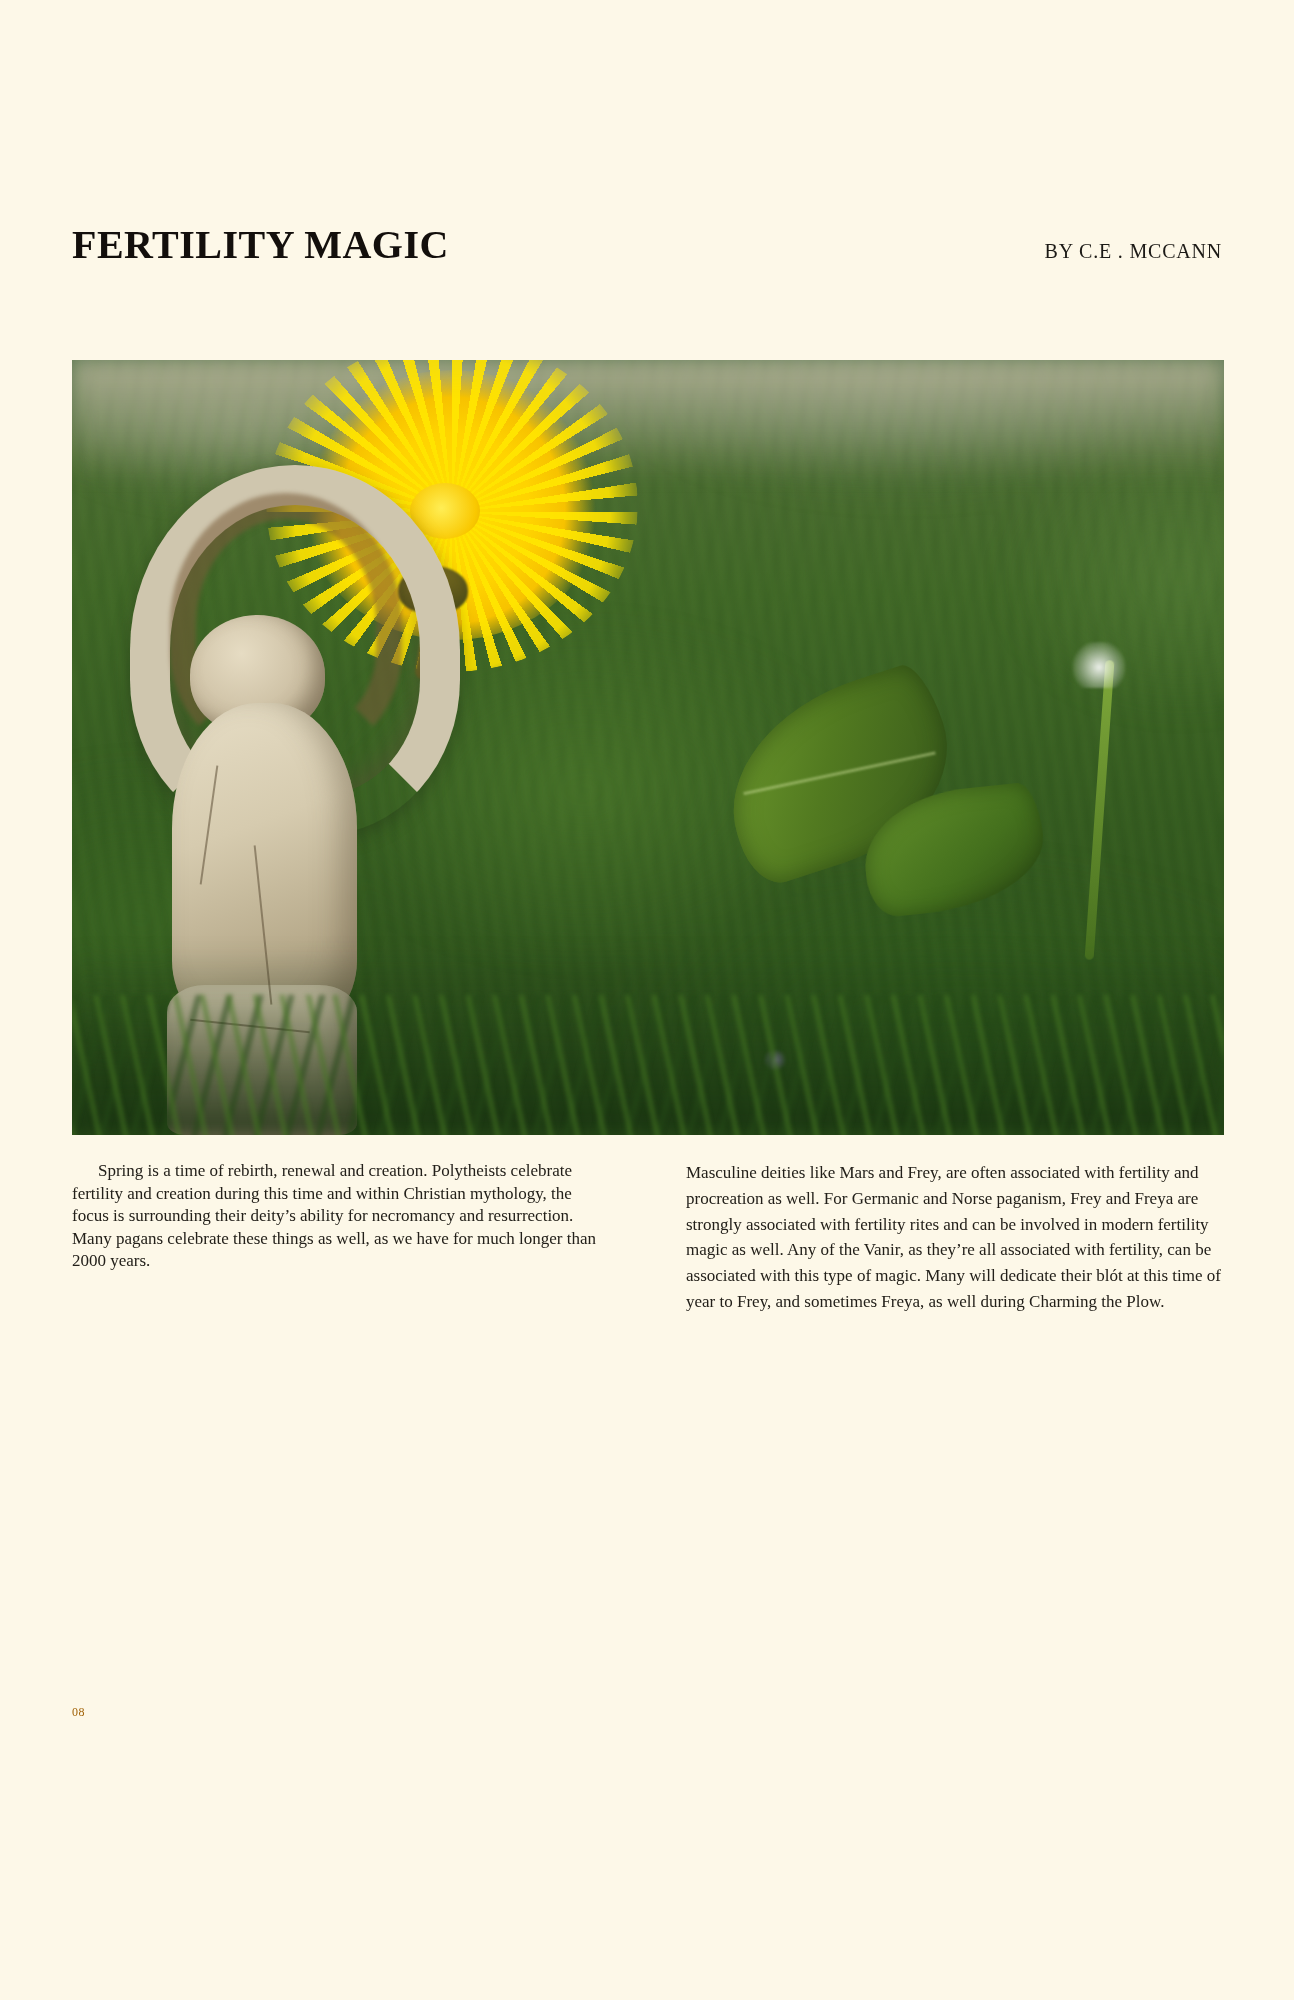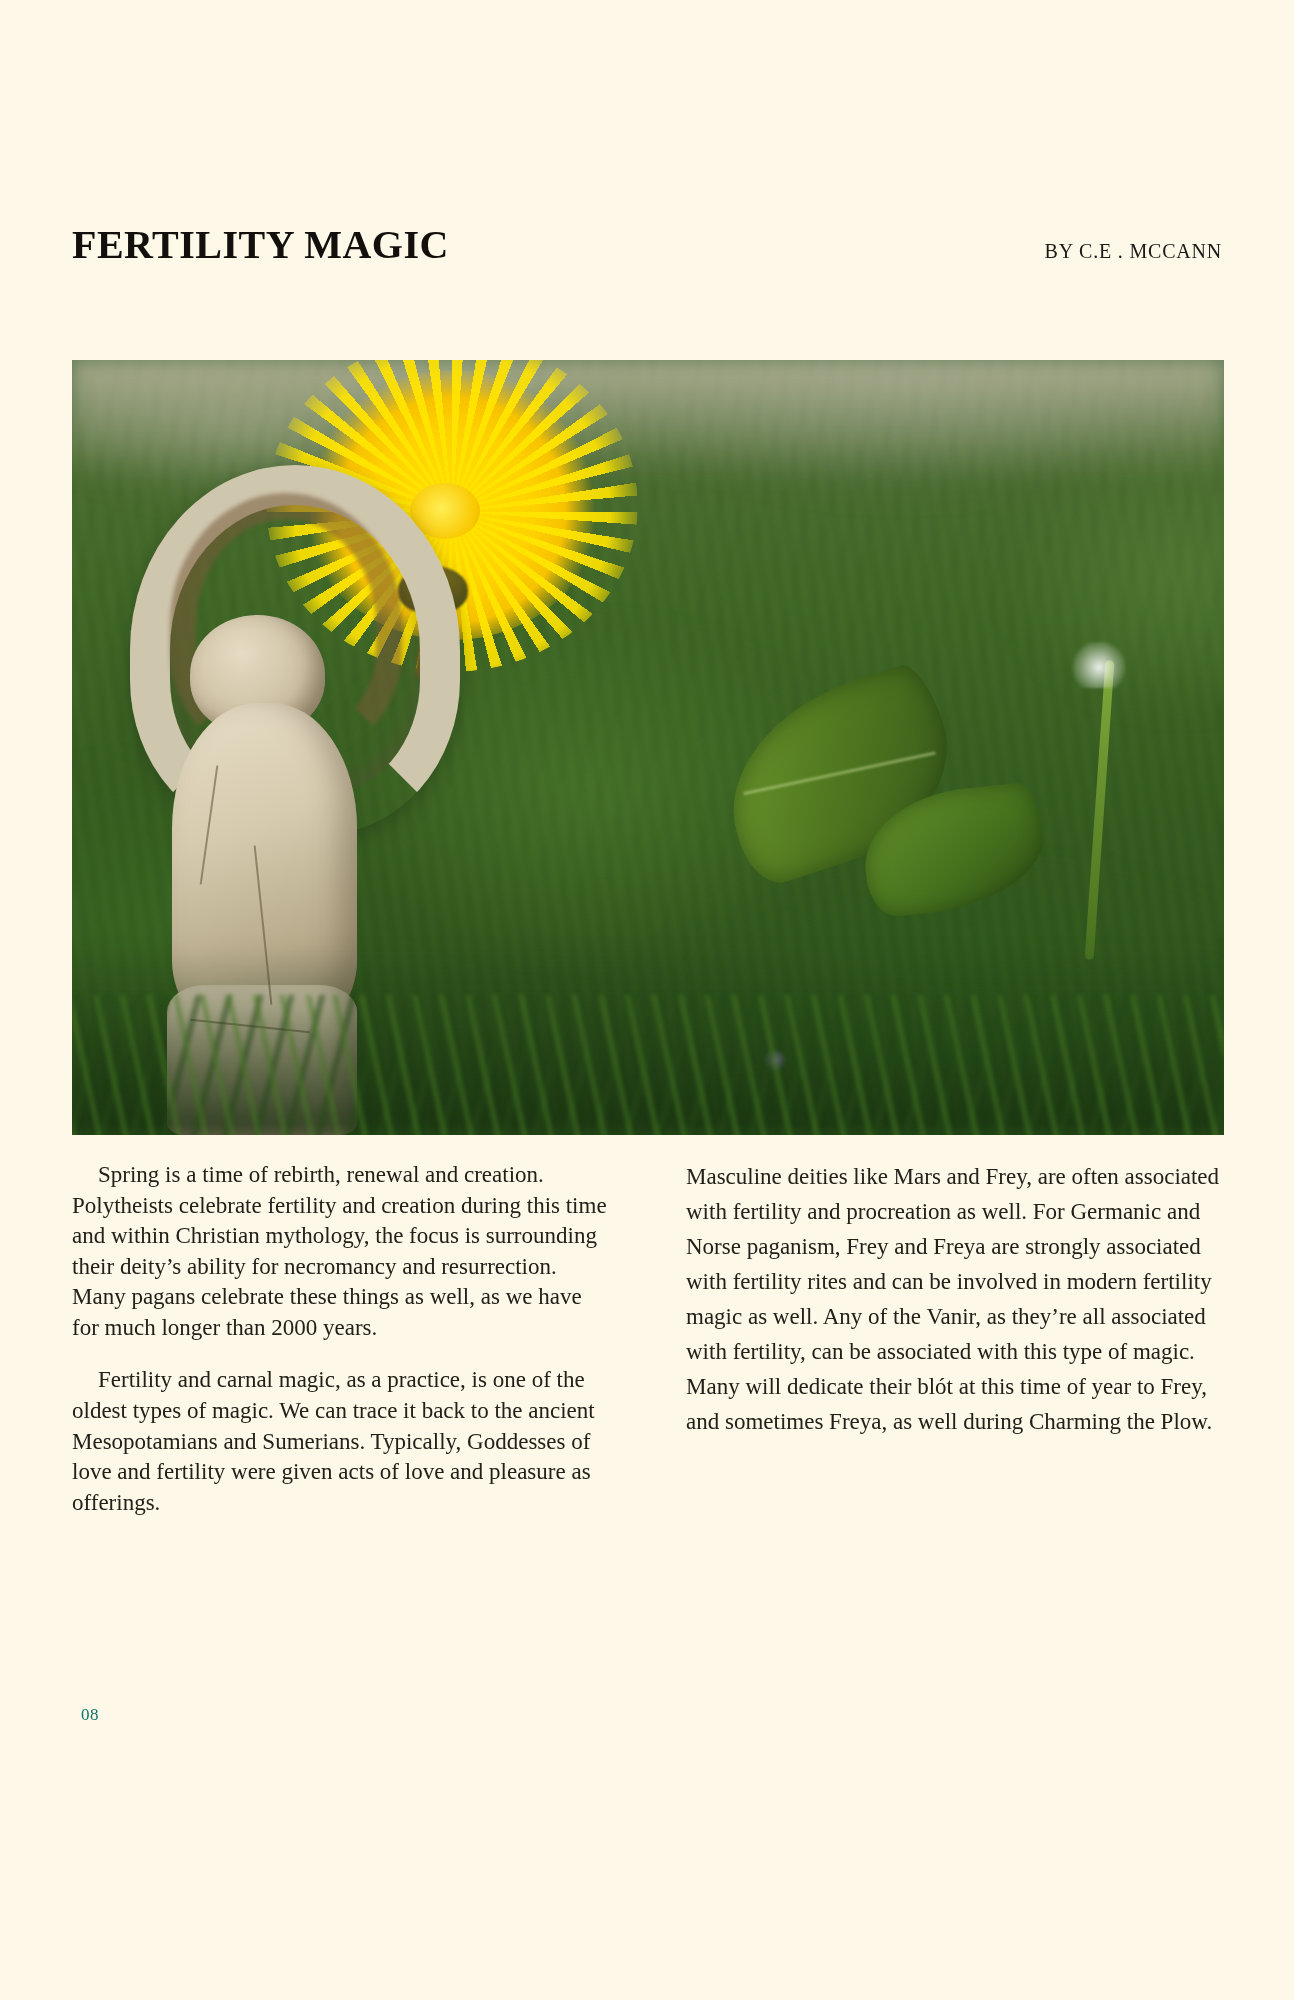--- a/index.html
+++ b/index.html
@@ -322,39 +322,38 @@
     width: 1152px;
     display: flex;
     gap: 76px;
   }
   .col {
     width: 538px;
   }
   .col p {
     margin: 0 0 22px 0;
     font-family: "Liberation Serif", serif;
-    font-size: 23px;
+    font-size: 17px;
     line-height: 1.33;
     color: #23201a;
     text-indent: 26px;
   }
   .col.right p {
     text-indent: 0;
     line-height: 1.52;
   }
 
   .folio {
     position: absolute;
     left: 72px;
     top: 1705px;
     font-family: "Liberation Serif", serif;
-    font-size: 17px;
-    color: #0f766e;
+    font-size: 12px;
+    color: #a16207;
     letter-spacing: 0.5px;
-    margin-left: 9px;
   }
 </style>
 </head>
 <body>
 
 <div class="page">
 
   <div class="header">
     <h1 class="title">FERTILITY MAGIC</h1>
     <div class="byline">BY C.E . MCCANN</div>
@@ -393,21 +392,20 @@
       </div>
 
       <div class="grass-bottom-dark"></div>
       <div class="hero-fg-grass"></div>
     </div>
   </div>
 
   <div class="columns">
     <div class="col left">
       <p>Spring is a time of rebirth, renewal and creation. Polytheists celebrate fertility and creation during this time and within Christian mythology, the focus is surrounding their deity’s ability for necromancy and resurrection. Many pagans celebrate these things as well, as we have for much longer than 2000 years.</p>
-      <p>Fertility and carnal magic, as a practice, is one of the oldest types of magic. We can trace it back to the ancient Mesopotamians and Sumerians. Typically, Goddesses of love and fertility were given acts of love and pleasure as offerings.</p>
     </div>
     <div class="col right">
       <p>Masculine deities like Mars and Frey, are often associated with fertility and procreation as well. For Germanic and Norse paganism, Frey and Freya are strongly associated with fertility rites and can be involved in modern fertility magic as well. Any of the Vanir, as they’re all associated with fertility, can be associated with this type of magic. Many will dedicate their blót at this time of year to Frey, and sometimes Freya, as well during Charming the Plow.</p>
     </div>
   </div>
 
   <div class="folio">08</div>
 
 </div>
 

